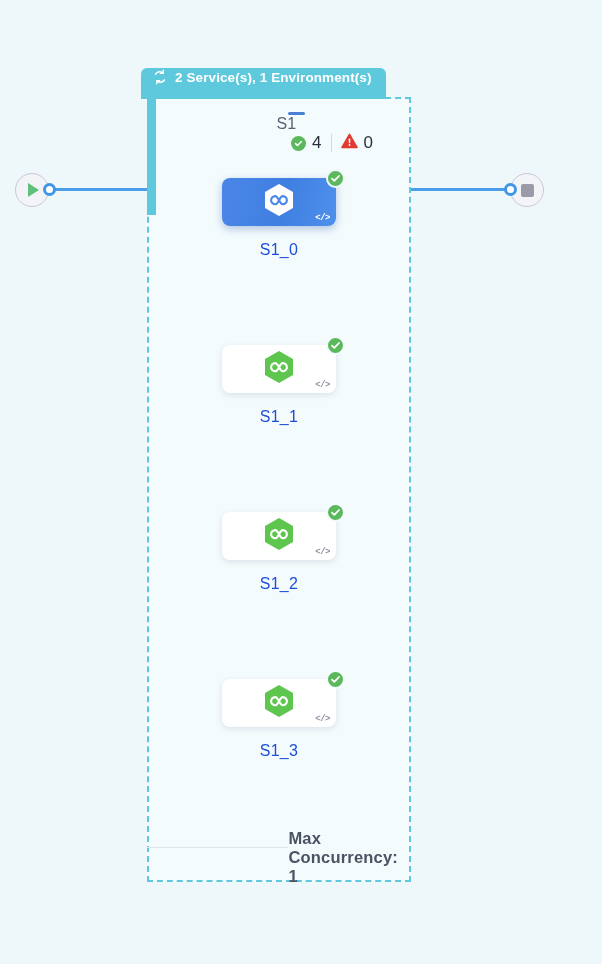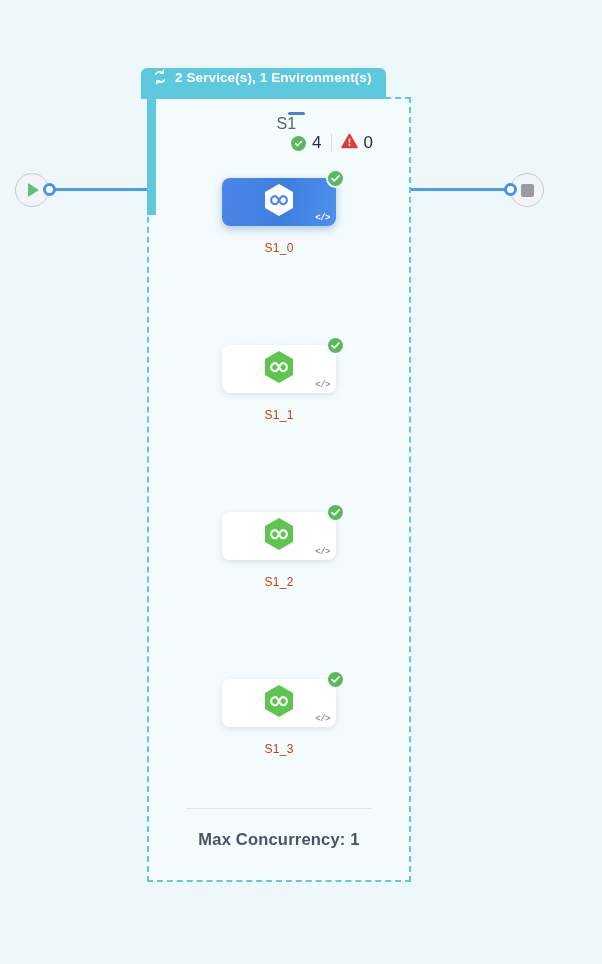--- a/index.html
+++ b/index.html
@@ -223,39 +223,39 @@
     font-size: 9px;
     font-weight: bold;
     color: #8d93a3;
     letter-spacing: -.5px;
     font-family: "Liberation Mono", monospace;
   }
   .node.selected .code-icon { color: #ffffff; }
 
   .node-label {
     margin-top: 15px;
-    font-size: 12px;
-    color: #c2410c;
+    font-size: 16px;
+    color: #1d4ed8;
     letter-spacing: .3px;
   }
 
   #node-0 { top: 178px; }
   #node-1 { top: 345px; }
   #node-2 { top: 512px; }
   #node-3 { top: 679px; }
 
   
   #group-footer {
     position: absolute;
     left: 147px;
     top: 808px;
     width: 264px;
     z-index: 7;
     display: flex;
-    flex-direction: column;
+    flex-direction: row;
     align-items: center;
   }
   #footer-divider {
     width: 186px;
     height: 1px;
     background: #dfe4ea;
   }
   #footer-text {
     margin-top: 21px;
     font-size: 16.5px;

